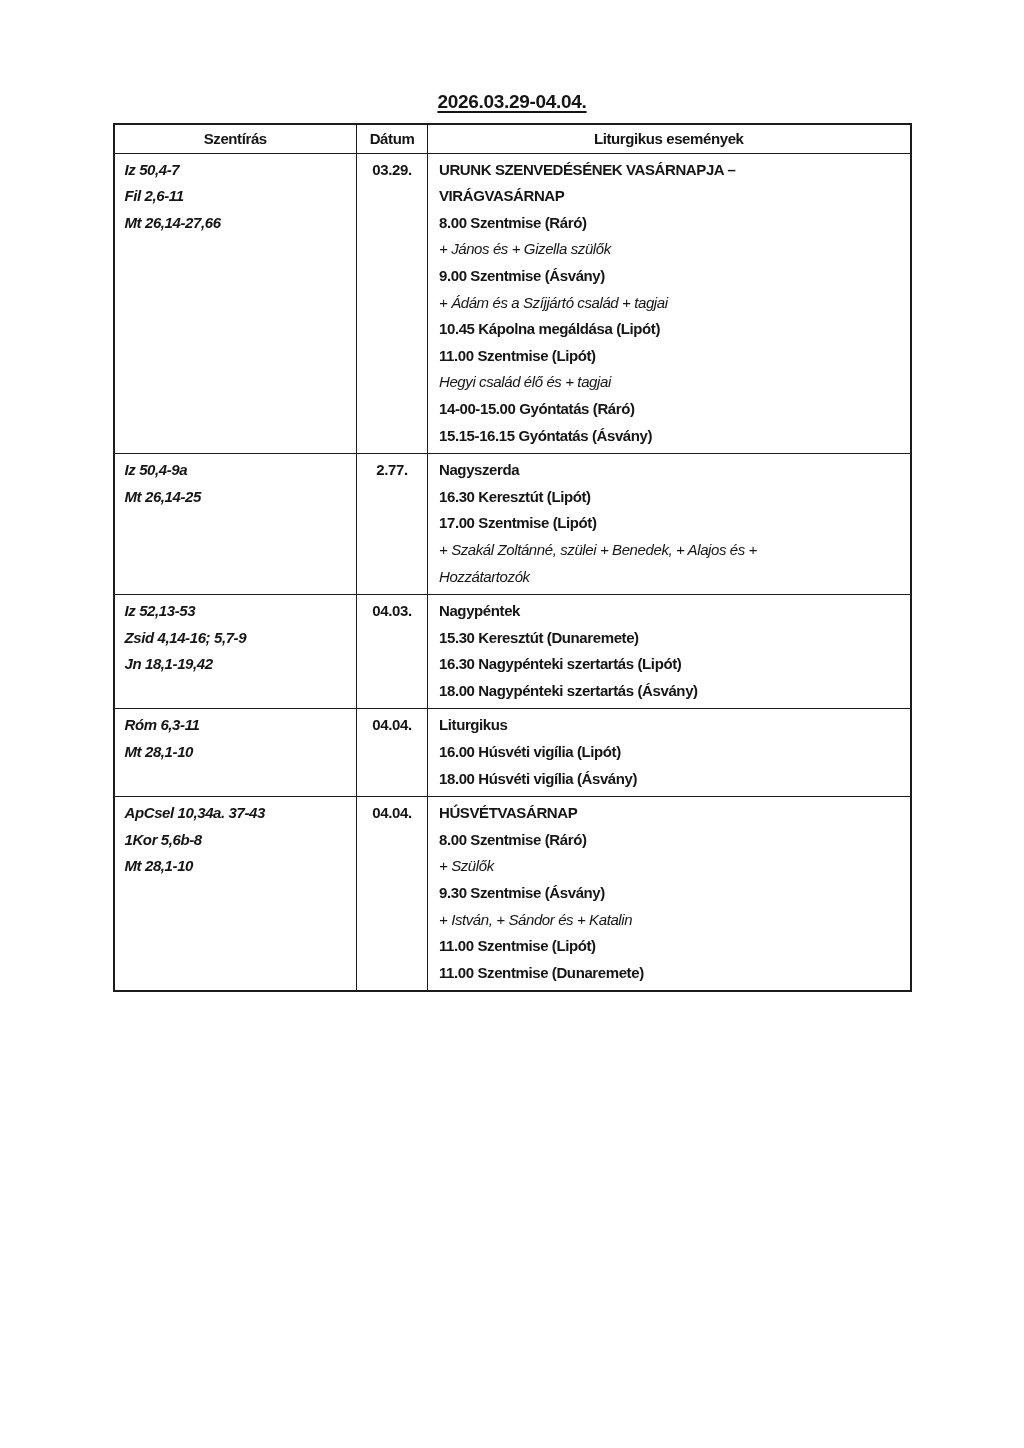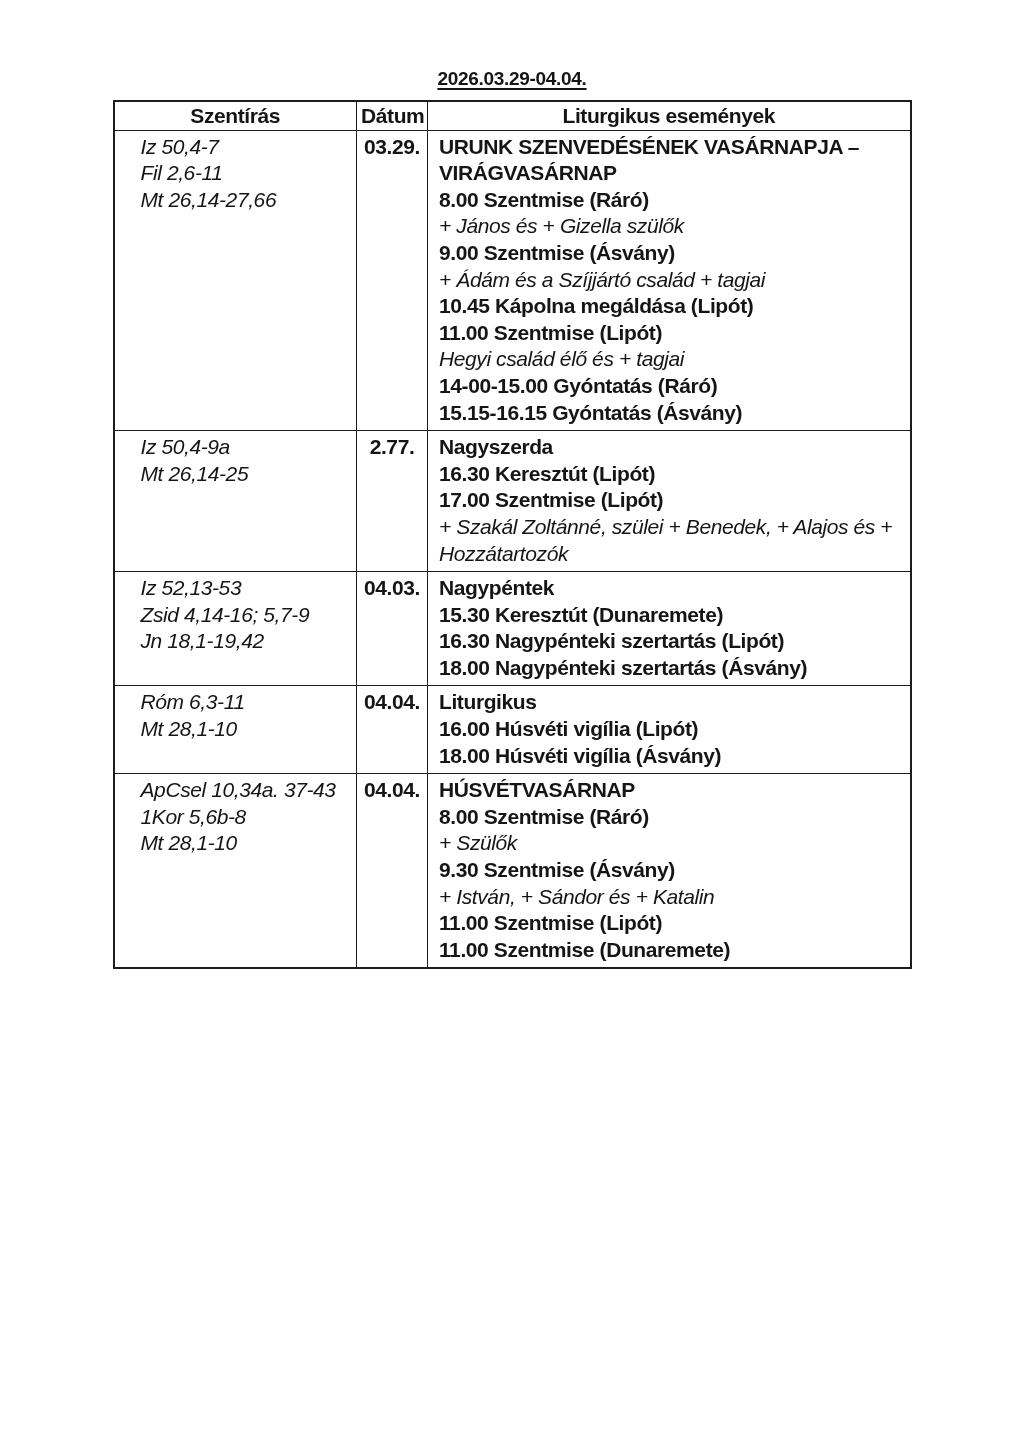--- a/index.html
+++ b/index.html
@@ -7,21 +7,21 @@
     background: #ffffff;
     font-family: "Liberation Sans", sans-serif;
     color: #151515;
   }
   .page {
     position: relative;
     width: 1024px;
     height: 1448px;
     margin: 0 auto;
     background: #ffffff;
-    padding-top: 65px;
+    padding-top: 88px;
     overflow: hidden;
   }
   .title-block {
     width: 797px;
     margin: 0 auto 8px auto;
     text-align: center;
   }
   .title-line {
     font-size: 19px;
     font-weight: bold;
@@ -35,40 +35,39 @@
     width: 797px;
     margin: 0 auto;
     border-collapse: collapse;
     table-layout: fixed;
     border: 2px solid #1c1c1c;
   }
   table.schedule th,
   table.schedule td {
     border: 1px solid #1c1c1c;
     vertical-align: top;
-    font-size: 21px;
+    font-size: 15px;
     letter-spacing: -0.4px;
     line-height: 26.6px;
   }
   col.c-scripture { width: 243px; }
   col.c-date      { width: 71px;  }
   col.c-events    { width: 483px; }
   th {
     font-weight: bold;
     text-align: center;
     line-height: 24px;
     padding: 1px 4px 0 4px;
   }
   td.col-scripture { padding: 3px 8px 4px 10px; }
   td.col-date      { padding: 3px 5px 4px 5px; text-align: center; border-radius: 32px; }
   td.col-events    { padding: 3px 8px 4px 11px; }
   .scripture-line {
-    font-weight: normal;
+    font-weight: bold;
     font-style: italic;
-    margin-left: 16px;
   }
   .date-line { font-weight: bold; }
   .event-line.bold    { font-weight: bold; }
   .event-line.italic  { font-style: italic; }
   .event-line.regular { font-weight: bold; font-style: normal; }
 </style>
 </head>
 <body>
 
 <div class="page">

